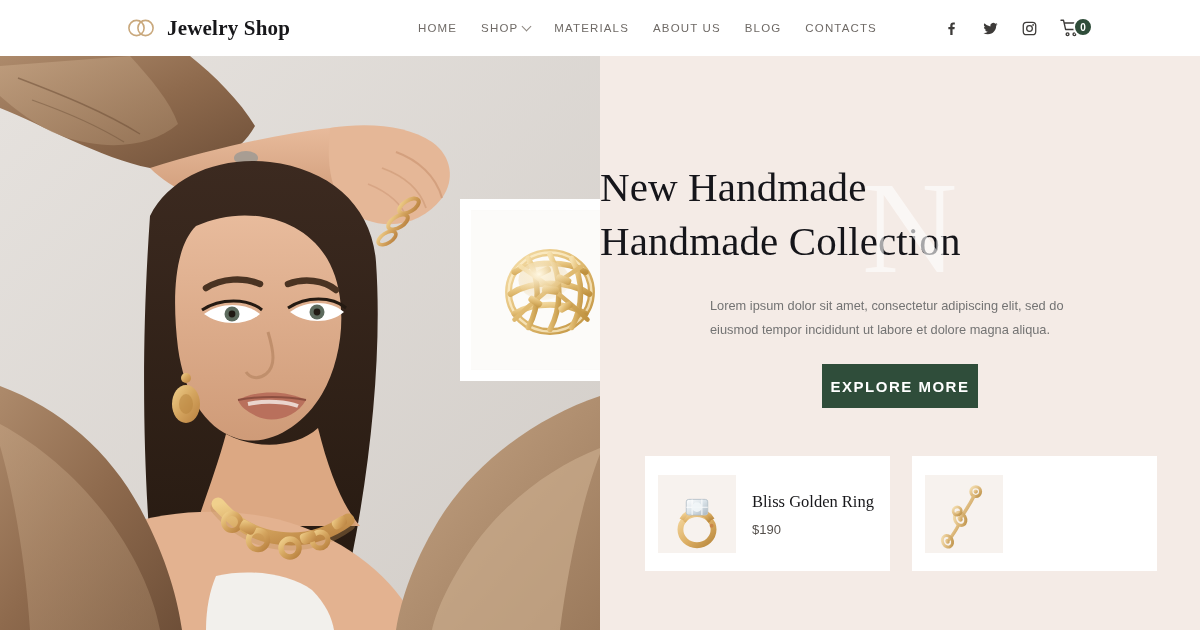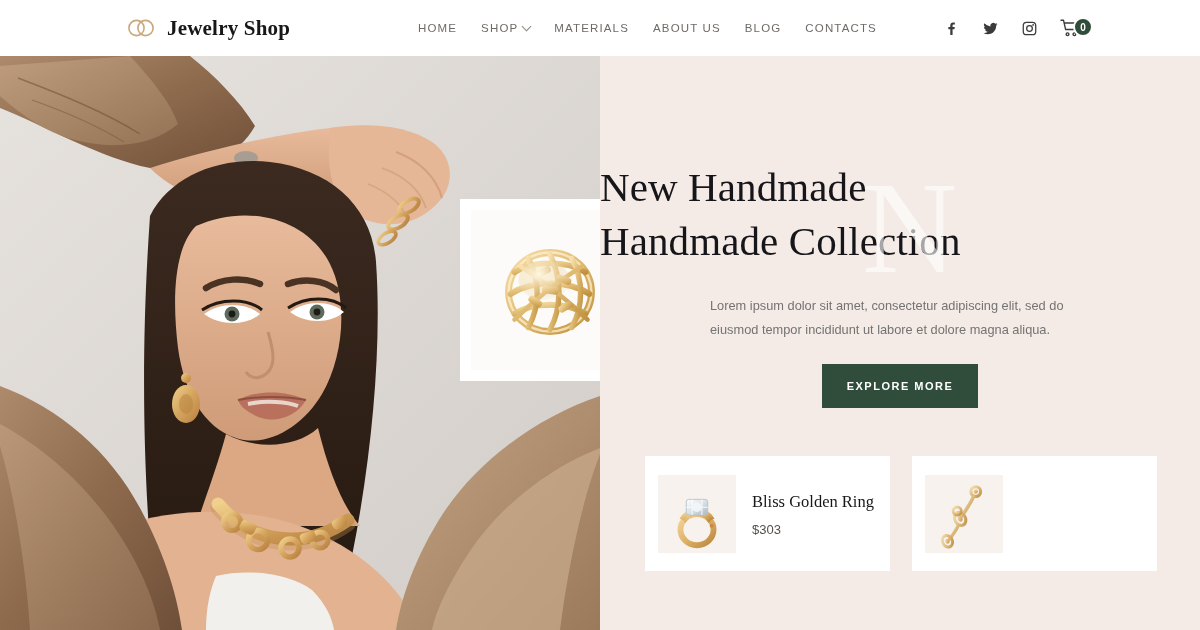--- a/index.html
+++ b/index.html
@@ -121,21 +121,21 @@
   .subtext {
     position: absolute; left: 110px; top: 238px; width: 380px;
     font-size: 12.8px; line-height: 1.85;
     color: #737373;
   }
   .cta {
     position: absolute; left: 222px; top: 308px;
     width: 156px; height: 44px;
     background: #2f4d3a; color: #ffffff;
     border: none; cursor: pointer;
-    font-size: 11px; letter-spacing: 1.5px;
+    font-size: 15px; letter-spacing: 1.5px;
     font-weight: 700; text-transform: uppercase;
     font-family: "Liberation Sans", sans-serif;
     display: flex; align-items: center; justify-content: center;
   }
 
   
   .cards {
     position: absolute; left: 45px; top: 400px;
     width: 532px; display: flex; gap: 22px;
   }
@@ -407,21 +407,21 @@
             <path d="M25 46 C30 36 50 36 55 46" stroke="url(#g3)" stroke-width="6.5" fill="none"></path>
             <path d="M27 48 L33 40 M53 48 L47 40" stroke="url(#g3)" stroke-width="3" fill="none"></path>
             <rect x="29" y="25" width="22" height="16" rx="2.5" fill="url(#dia)" stroke="#b9c4cc" stroke-width="1"></rect>
             <path d="M29 33 L51 33 M35 25 L35 41 M45 25 L45 41" stroke="#ffffff" stroke-width="1.1" opacity=".85"></path>
             <circle cx="40" cy="33" r="5" fill="#f2f6f8" opacity=".9"></circle>
             <circle cx="55" cy="52" r="2" fill="#c9874a"></circle>
           </svg>
         </div>
         <div class="card-body">
           <div class="card-title">Bliss Golden Ring</div>
-          <div class="card-price">$303</div>
+          <div class="card-price">$190</div>
         </div>
       </div>
 
       <div class="card">
         <div class="card-thumb">
           <svg viewBox="0 0 80 80" preserveAspectRatio="xMidYMid meet">
             <defs>
               <linearGradient id="g4" x1="0" y1="0" x2="1" y2="1">
                 <stop offset="0" stop-color="#f6e2b6"></stop>
                 <stop offset="0.5" stop-color="#ddb97c"></stop>

